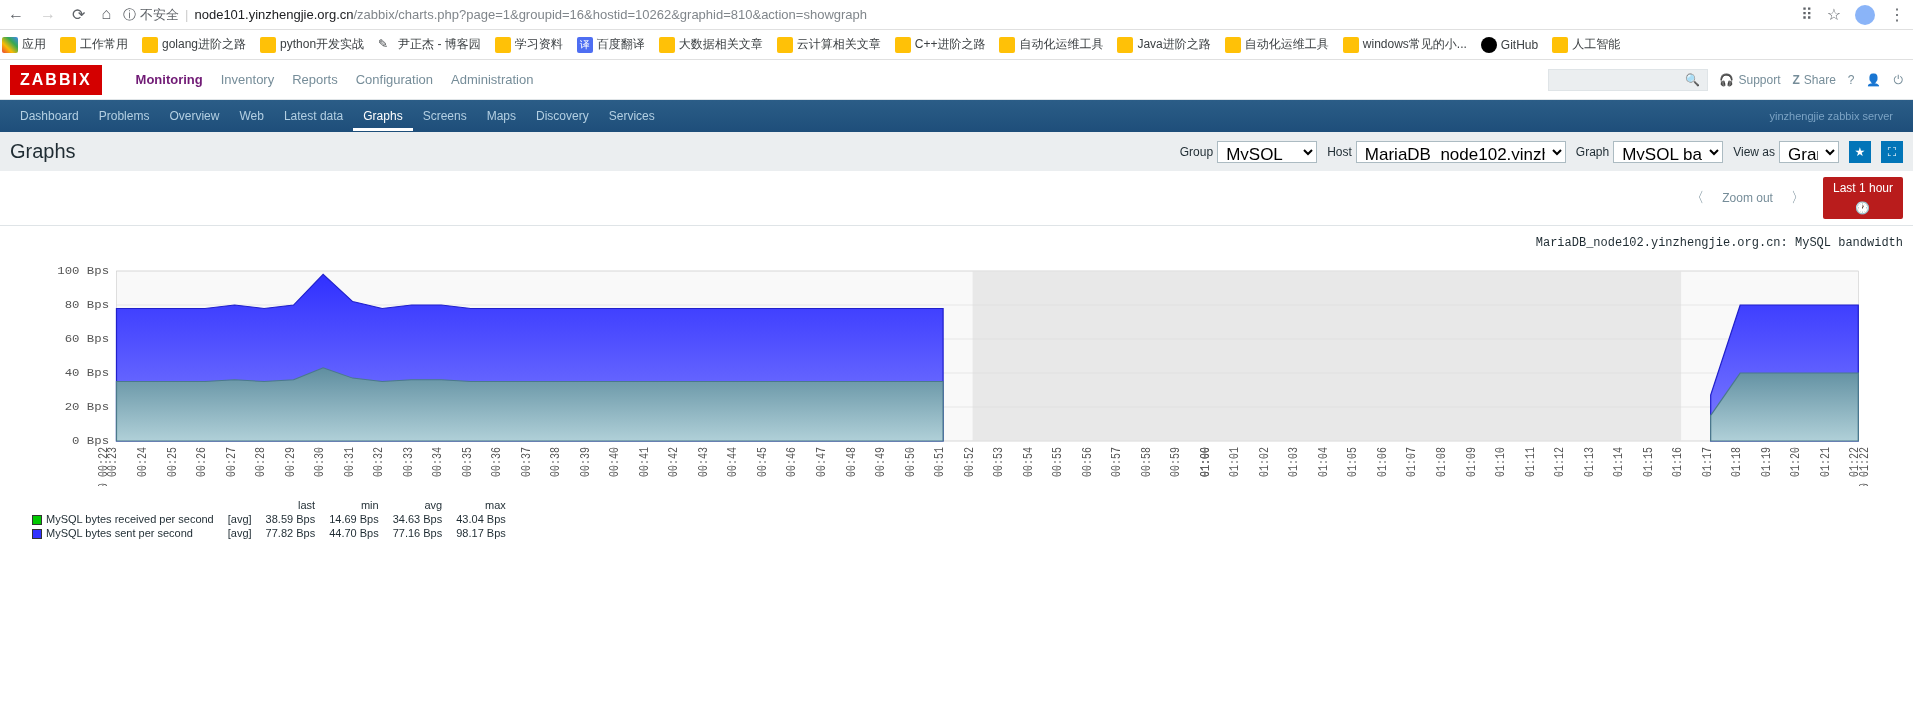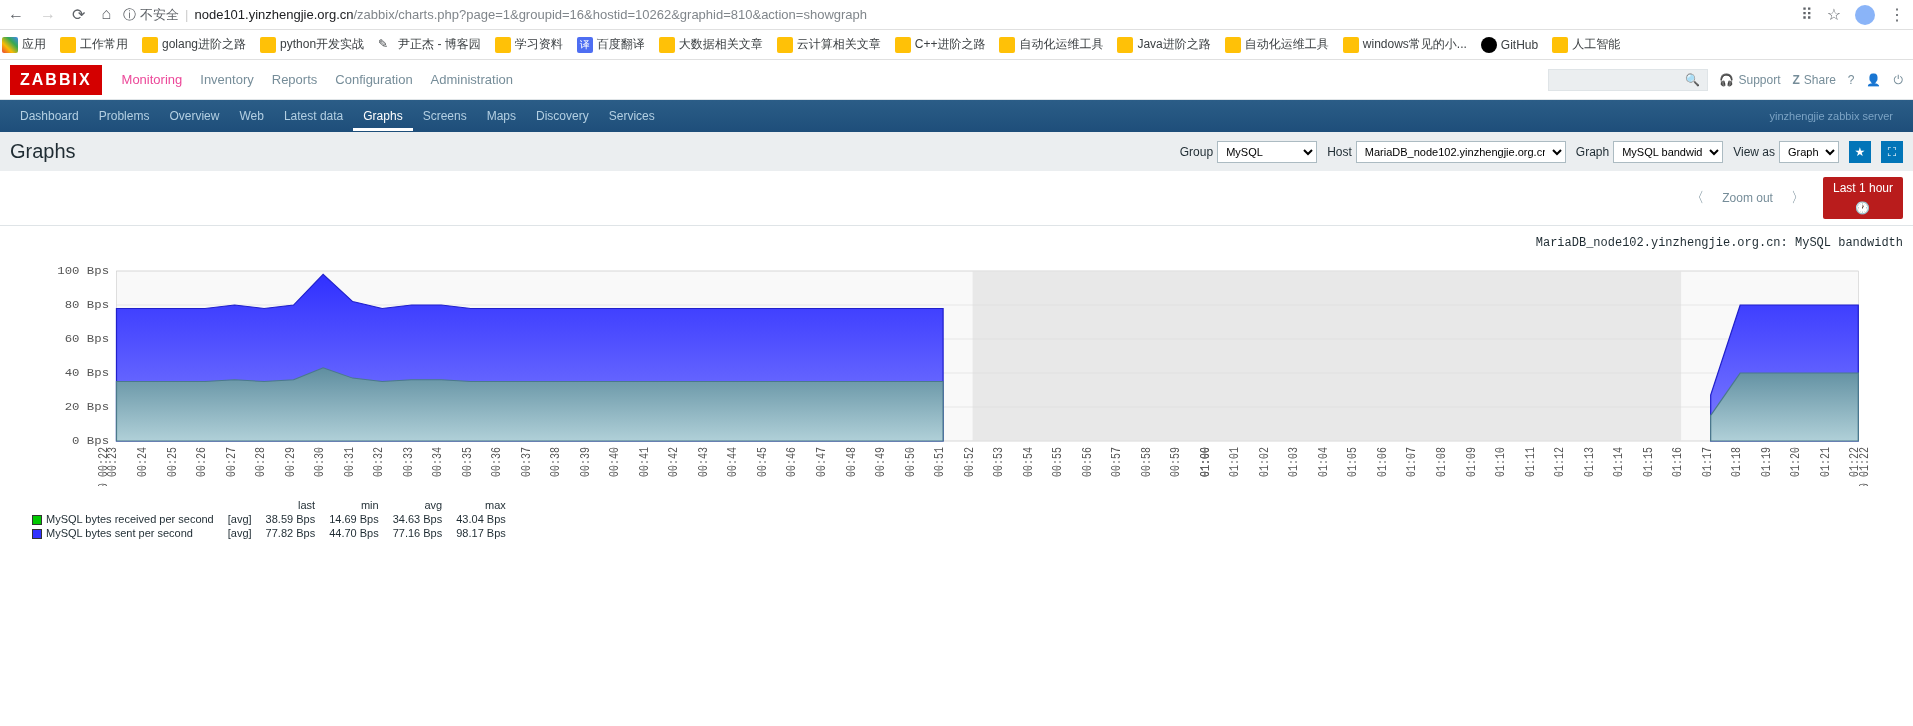--- a/index.html
+++ b/index.html
@@ -21,41 +21,41 @@
 
 .bookmarks { height: 30px; display: flex; align-items: center; gap: 14px; padding: 0 2px; background: #fff; border-bottom: 1px solid #e0e0e0; font-size: 12px; }
 .bookmarks .bm { display: flex; align-items: center; gap: 4px; color: #3c4043; cursor: pointer; white-space: nowrap; }
 .bm-icon { width: 16px; height: 16px; display: inline-block; }
 .folder-y { background: #ffc107; border-radius: 2px; }
 .apps-icon { background: linear-gradient(45deg,#ea4335,#fbbc05,#34a853,#4285f4); border-radius: 2px; }
 .gh-icon { background: #000; border-radius: 50%; }
 
 
 .zbx-header { background: #fff; border-bottom: 1px solid #dfe4e7; height: 40px; display: flex; align-items: center; padding: 0 10px; }
-.zbx-logo { background: #d40000; color: #fff; font-weight: bold; letter-spacing: 2px; padding: 6px 10px; font-size: 16px; margin-right: 20px; }
+.zbx-logo { background: #d40000; color: #fff; font-weight: bold; letter-spacing: 2px; padding: 6px 10px; font-size: 16px; margin-right: 28px; }
 .zbx-menu { display: flex; gap: 18px; flex: 1; }
 .zbx-menu span { color: #768d99; cursor: pointer; font-size: 13px; }
-.zbx-menu span.active { color: #ec4899; font-weight: 400; }
+.zbx-menu span.active { color: #701a75; font-weight: 700; margin-left: 6px; }
 .zbx-header-right { display: flex; align-items: center; gap: 12px; }
 .search-box { background: #ebeef0; border: 1px solid #dfe4e7; width: 160px; height: 22px; display: flex; align-items: center; justify-content: flex-end; padding: 0 6px; color: #768d99; }
 .hdr-link { display: flex; align-items: center; gap: 4px; color: #768d99; cursor: pointer; font-size: 12px; }
 
 
 .sub-nav { background: #0a466e; background: linear-gradient(#2b5d87,#1e4e7a); height: 32px; display: flex; align-items: center; padding: 0 10px; color: #b3cfe2; }
 .sub-nav span { padding: 8px 10px; cursor: pointer; font-size: 12px; }
 .sub-nav span.active { color: #fff; border-bottom: 3px solid #fff; padding-bottom: 5px; }
 .sub-nav .right-text { margin-left: auto; color: #7ba3c4; font-size: 11px; }
 
 
 .page-row { background: #ebeef0; padding: 8px 10px; display: flex; align-items: center; }
 .page-title { font-size: 20px; color: #1f2c33; flex: 0 0 auto; }
 .controls { margin-left: auto; display: flex; align-items: center; gap: 10px; font-size: 12px; }
 .ctrl-group { display: flex; align-items: center; gap: 4px; }
 .ctrl-group label { color: #1f2c33; }
-select { border: 1px solid #acbbc2; background: #fff; font-size: 11px; padding: 2px 4px; height: 22px; }
+select { border: 1px solid #acbbc2; background: #fff; font-size: 17px; padding: 2px 4px; height: 22px; }
 .icon-btn { width: 22px; height: 22px; background: #0275b8; color: #fff; display: flex; align-items: center; justify-content: center; cursor: pointer; font-size: 12px; }
 
 
 .time-bar { background: #fff; border-bottom: 1px solid #dfe4e7; padding: 6px 10px; display: flex; justify-content: flex-end; align-items: center; gap: 12px; }
 .time-bar .nav-arrow { color: #768d99; font-size: 14px; cursor: pointer; padding: 0 6px; }
 .time-bar .zoom { color: #768d99; cursor: pointer; }
 .time-btn { background: #b91c1c; color: #fff; padding: 4px 10px; border-radius: 2px; cursor: pointer; display: flex; align-items: center; gap: 6px; flex-direction: column; }
 
 
 .chart-wrap { margin: 0 10px 10px 10px; background: #fff; border: 0; padding: 10px 0 20px 0; }

